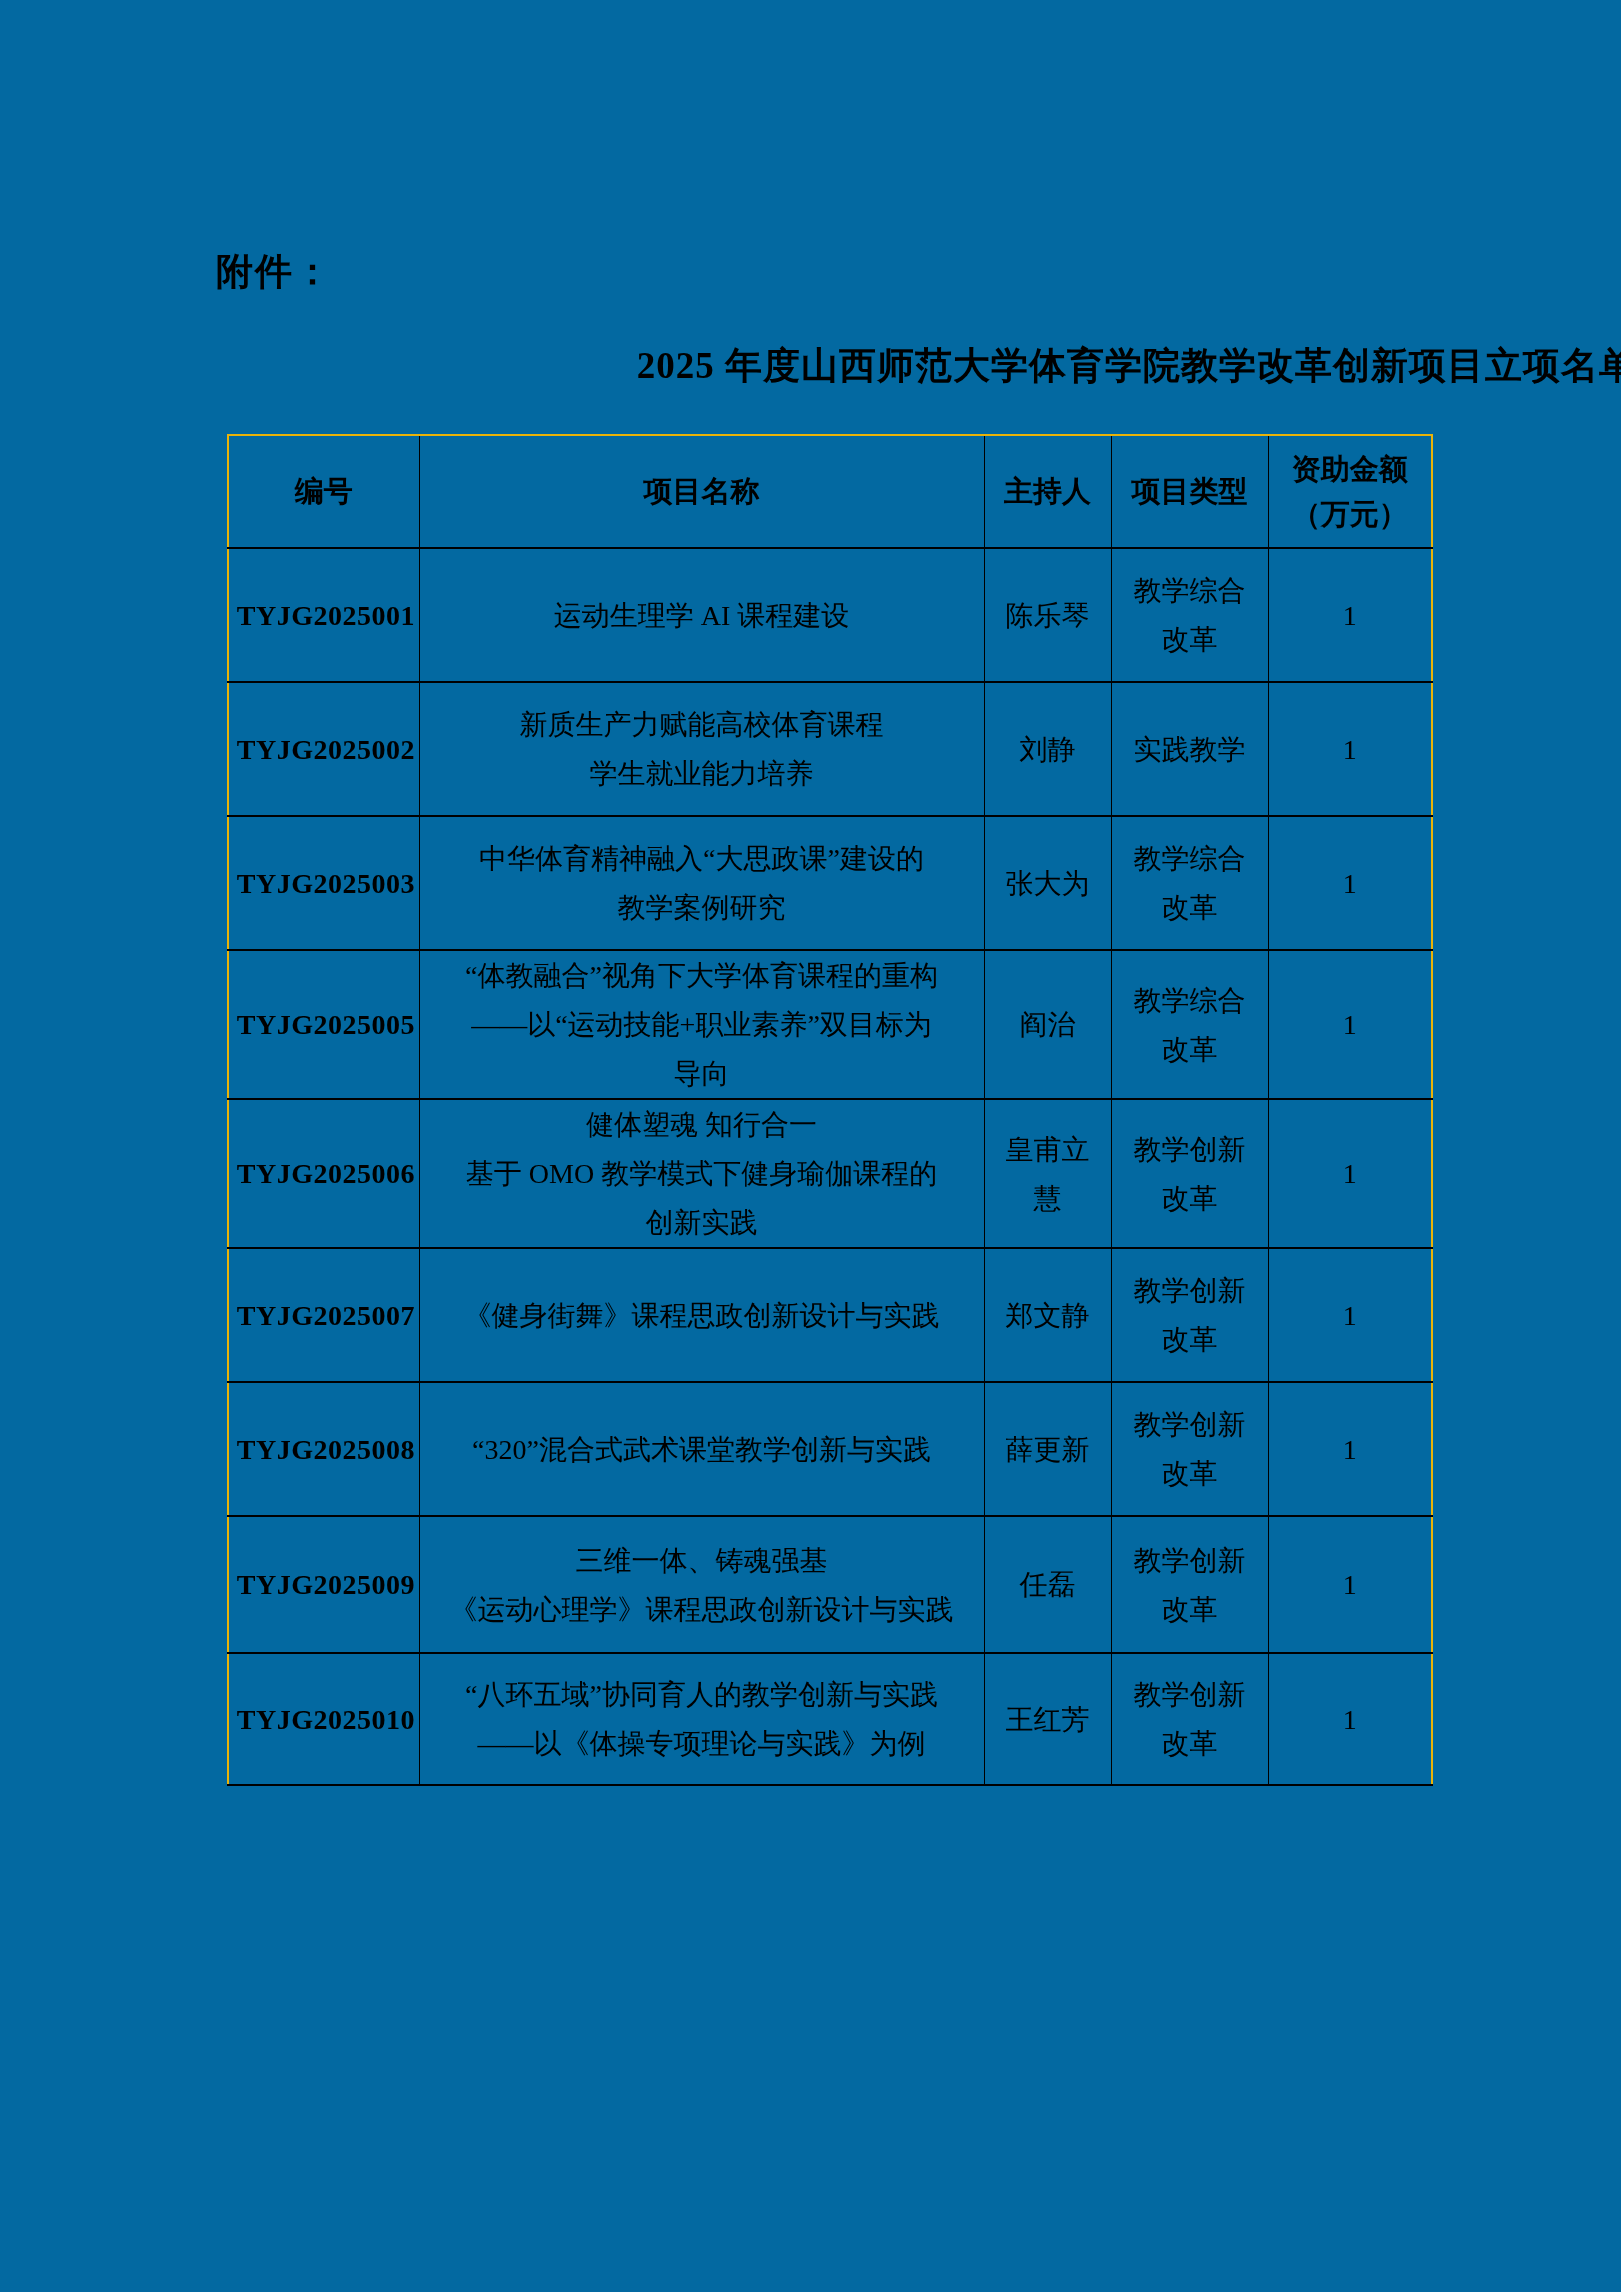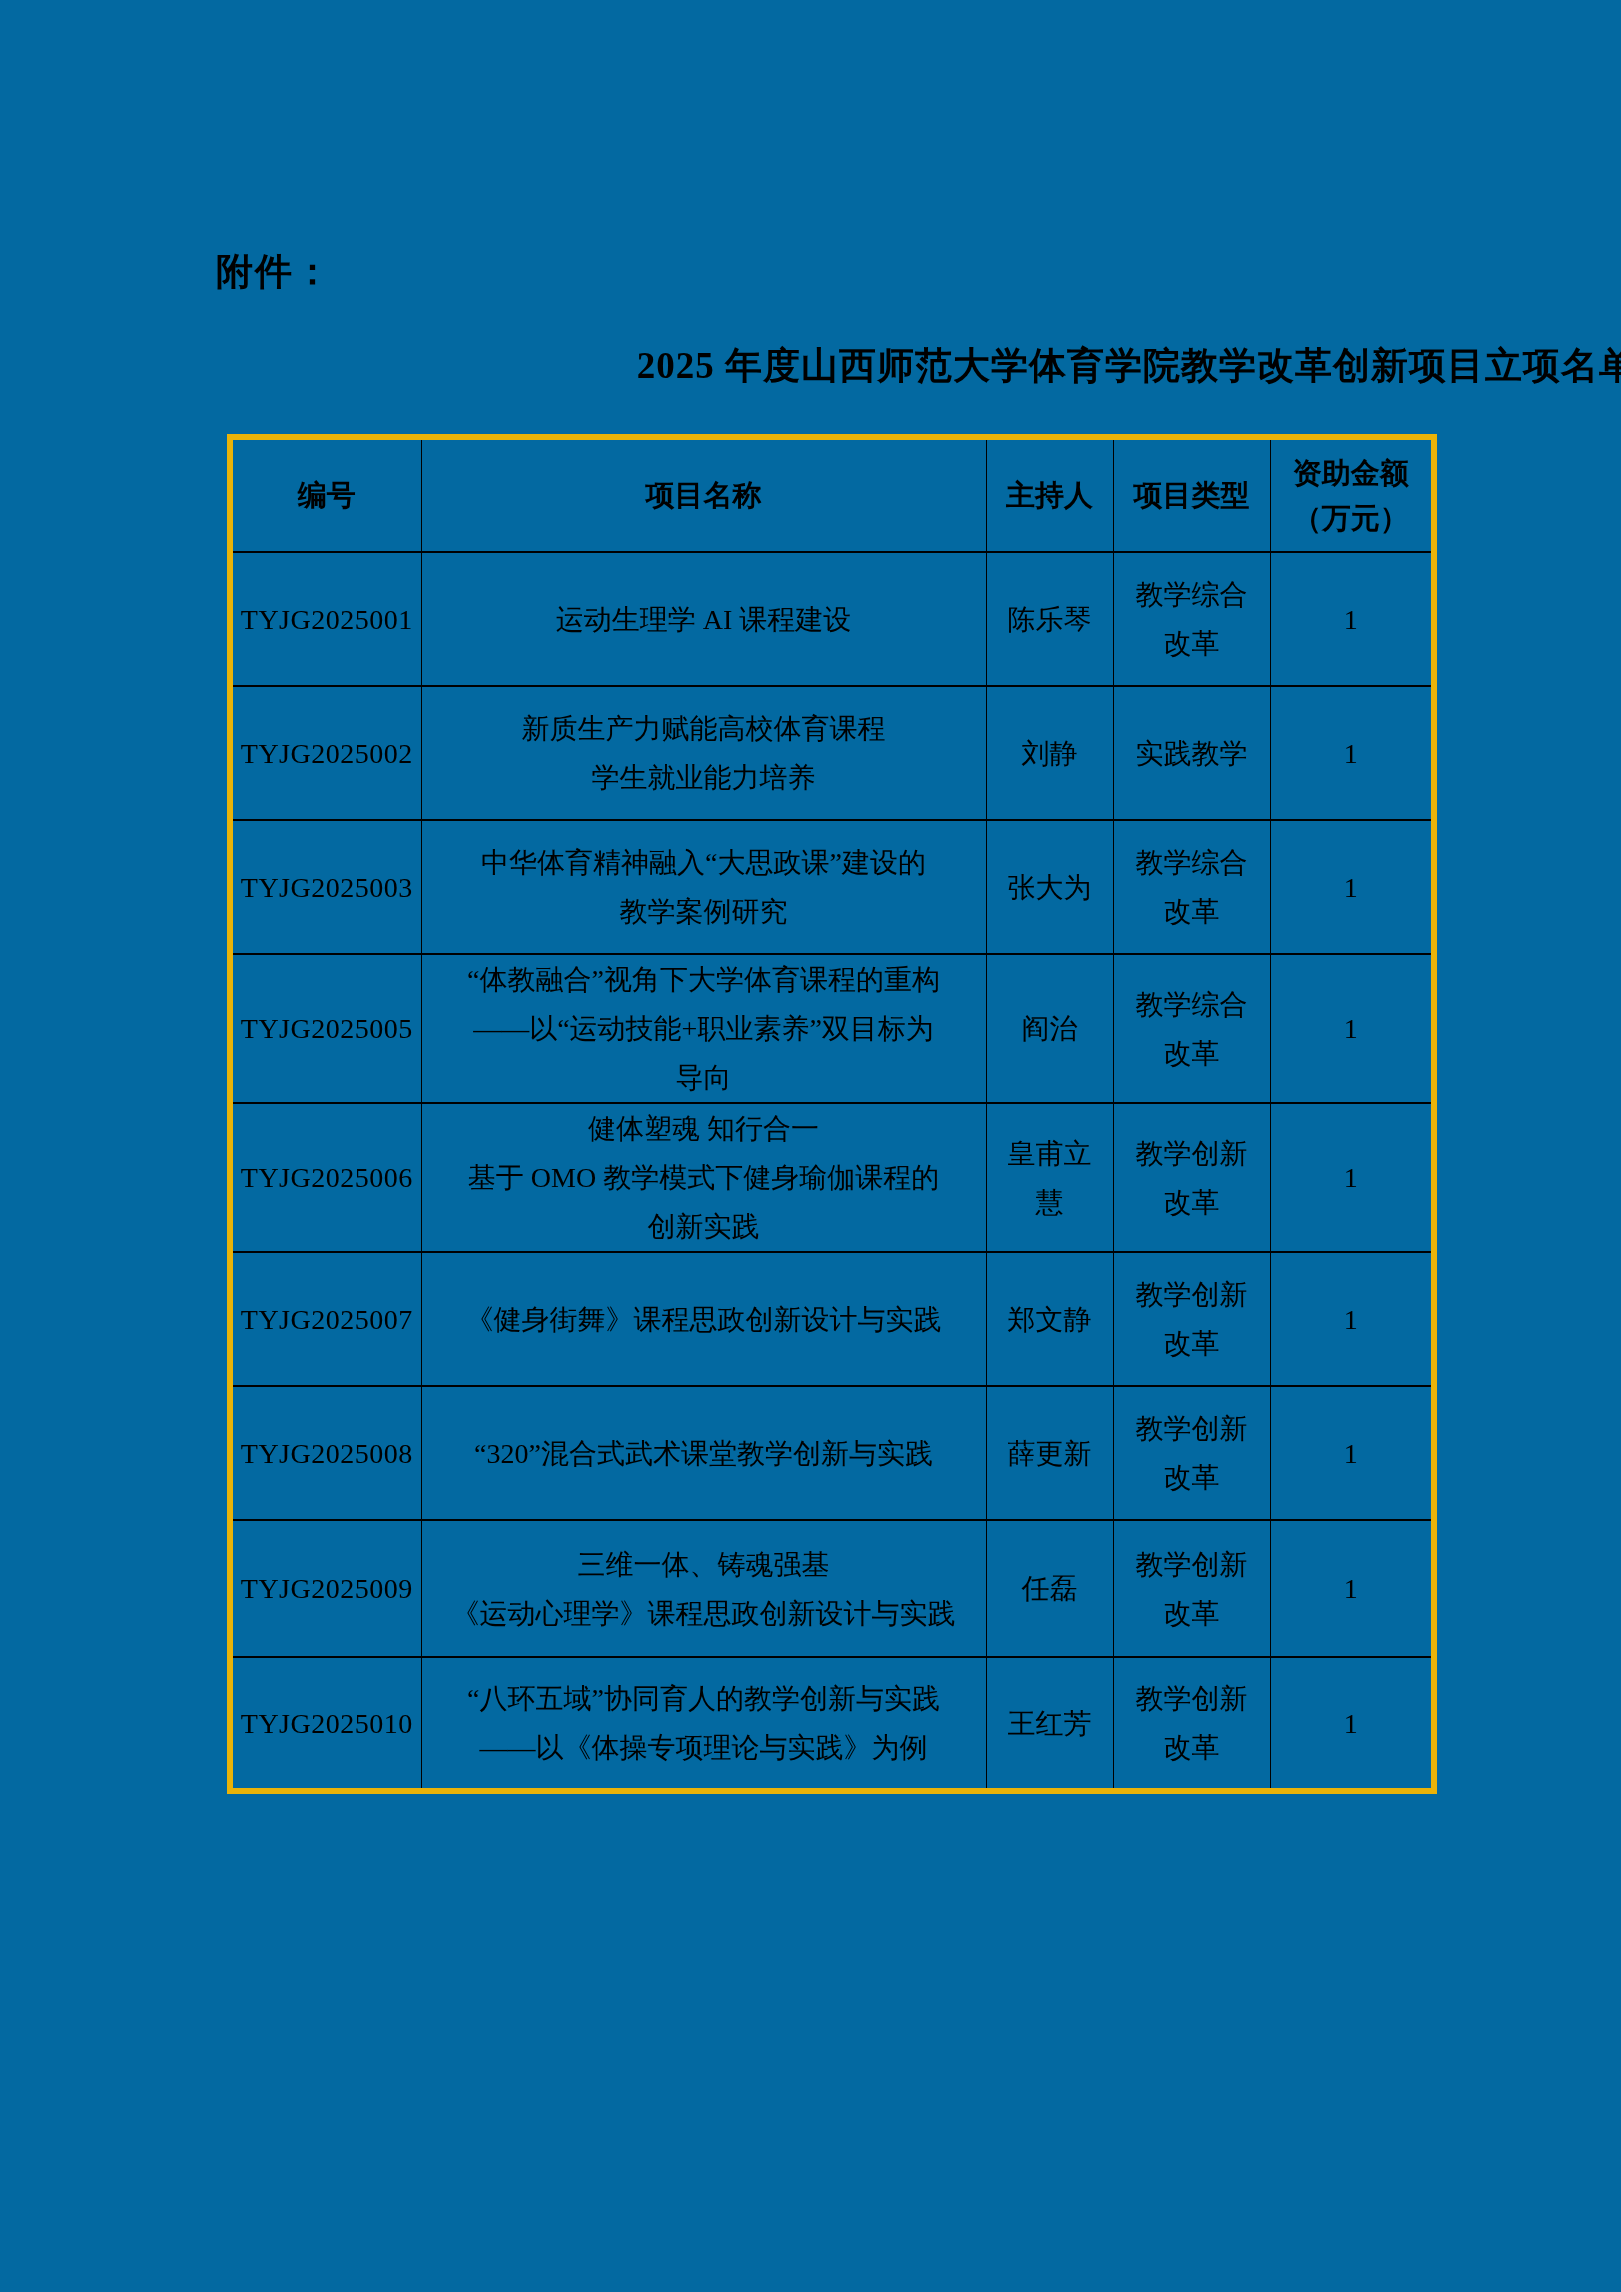--- a/index.html
+++ b/index.html
@@ -35,21 +35,21 @@
     font-weight: 700;
     letter-spacing: 1px;
   }
   table.projects {
     position: absolute;
     left: 227px;
     top: 434px;
     width: 1204px;
     border-collapse: collapse;
     table-layout: fixed;
-    border: 6px solid #eab308;
+    border: 2px solid #eab308;
   }
   table.projects th,
   table.projects td {
     border: 1px solid #000;
     text-align: center;
     vertical-align: middle;
     white-space: pre-line;
     font-size: 28px;
     line-height: 1.75;
     padding: 0 7.8px;
@@ -61,20 +61,21 @@
     font-size: 29px;
     line-height: 1.55;
     border-bottom: 2.9px solid #000;
   }
   table.projects tbody td {
     border-top: 2px solid #000;
     border-bottom: 2px solid #000;
   }
   td.cell-id {
     letter-spacing: 0.5px;
+    font-weight: bold;
   }
   td.cell-leader {
     padding: 0 2px;
   }
   
   tr.r0 td { height: 132px; }
   tr.r1 td { height: 132px; }
   tr.r2 td { height: 132px; }
   tr.r3 td { height: 132px; }
   tr.r4 td { height: 140px; }

